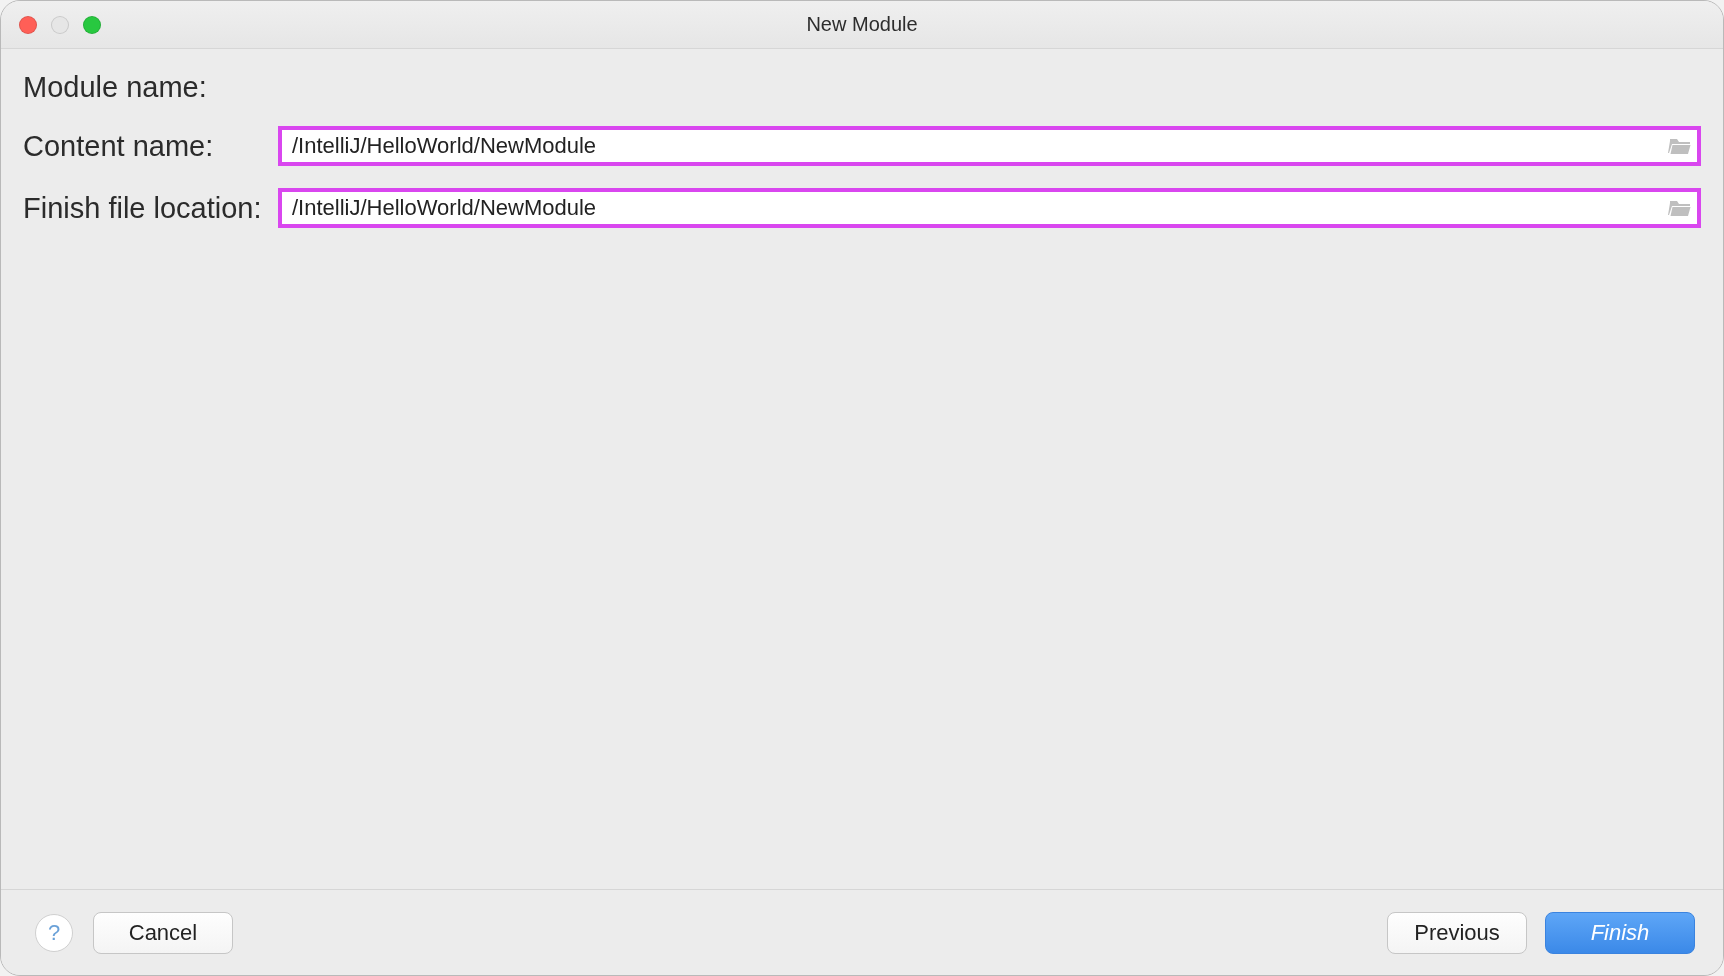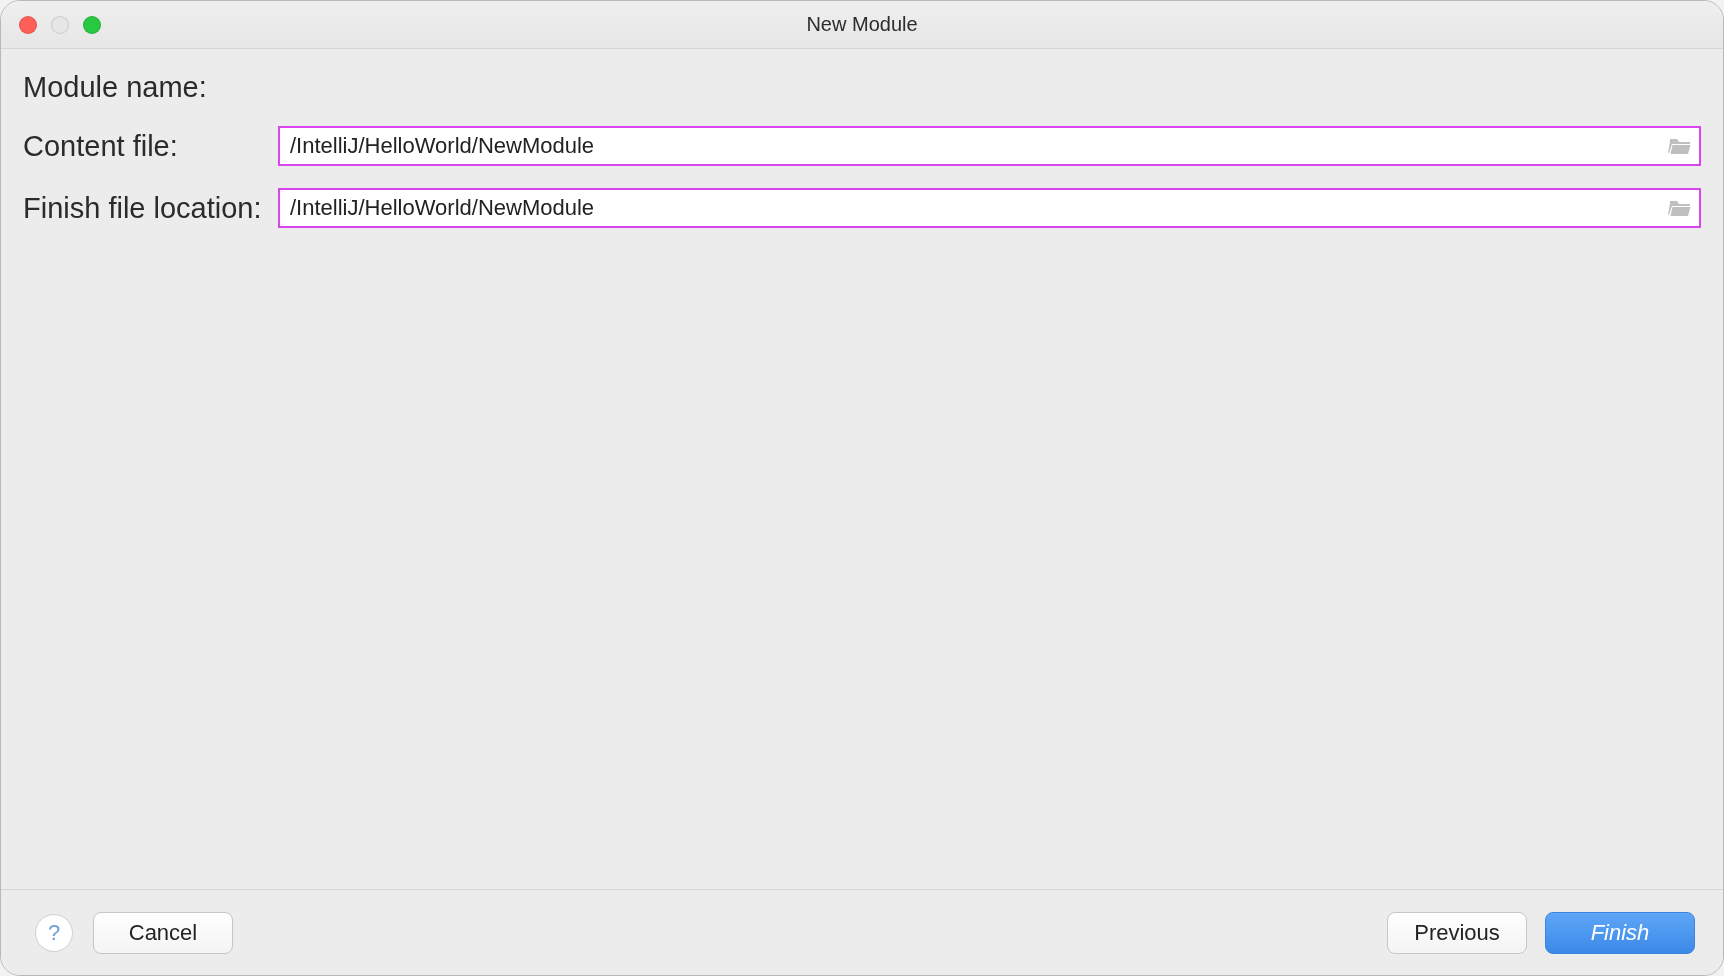--- a/index.html
+++ b/index.html
@@ -11,21 +11,21 @@
   .tl.red { background: #ff5f57; }
   .tl.yellow { background: #e6e6e6; }
   .tl.green { background: #28c840; }
   .title { width: 100%; text-align: center; font-size: 20px; color: #2d2d2d; font-weight: 400; }
   .content { flex: 1; padding: 22px 22px 0 22px; }
   .form-row { display: flex; align-items: center; margin-bottom: 22px; }
   .form-label { width: 255px; font-size: 29px; color: #2b2b2b; }
   .input-wrap { flex: 1; position: relative; }
   .text-input { width: 100%; height: 42px; border: 1px solid #c8c8c8; border-radius: 0; background: #fff; font-size: 22px; padding: 4px 10px; color: #222; outline: none; }
   .text-input.focused { border: 1px solid #9ec8f2; box-shadow: 0 0 0 4px rgba(99,160,227,.55); }
-  .path-input { width: 100%; height: 40px; border: 2px solid #d946ef; background: #fff; font-size: 22px; padding: 4px 64px 4px 10px; color: #222; outline: none; }
+  .path-input { width: 100%; height: 40px; border: 4px solid #d946ef; background: #fff; font-size: 22px; padding: 4px 64px 4px 10px; color: #222; outline: none; }
   .browse-btn { position: absolute; right: 6px; top: 50%; transform: translateY(-50%); width: 30px; height: 24px; display: flex; align-items: center; justify-content: center; cursor: pointer; }
   .browse-btn svg { fill: #bfbfbf; }
   .footer { height: 86px; border-top: 1px solid #d6d6d6; display: flex; align-items: center; padding: 0 28px 0 34px; background: #ececec; }
   .help-btn { width: 38px; height: 38px; border-radius: 50%; border: 1px solid #d0d0d0; background: #fff; display: flex; align-items: center; justify-content: center; font-size: 22px; color: #6aa1d8; cursor: pointer; }
   .btn { height: 42px; border-radius: 8px; border: 1px solid #c6c6c6; background: linear-gradient(#fefefe,#f4f4f4); font-size: 22px; color: #222; padding: 0 16px; cursor: pointer; display: flex; align-items: center; justify-content: center; }
   .btn.primary { background: linear-gradient(#5ea6f7,#3b89e8); border: 1px solid #3a83df; color: #fff; font-style: italic; }
   .footer .spacer { flex: 1; }
   .footer .btn + .btn { margin-left: 18px; }
   .cancel-btn { margin-left: 20px; min-width: 140px; }
   .prev-btn { min-width: 140px; text-align: right; }
@@ -45,21 +45,21 @@
     <div class="title">New Module</div>
   </div>
 
   <div class="content">
 
     <div class="form-row">
       <div class="form-label">Module name:</div>
     </div>
 
     <div class="form-row">
-      <div class="form-label">Content file:</div>
+      <div class="form-label">Content name:</div>
       <div class="input-wrap">
         <input type="text" class="path-input" value="/IntelliJ/HelloWorld/NewModule" style="">
         <div class="browse-btn">
           <svg width="24" height="18" viewBox="0 0 24 18">
               <path d="M2 2h7l2 3h11v2H4l-3 9H0l2-12zM4.5 8h18L20 17H2.5L4.5 8z"></path>
             </svg>
         </div>
       </div>
     </div>
 

